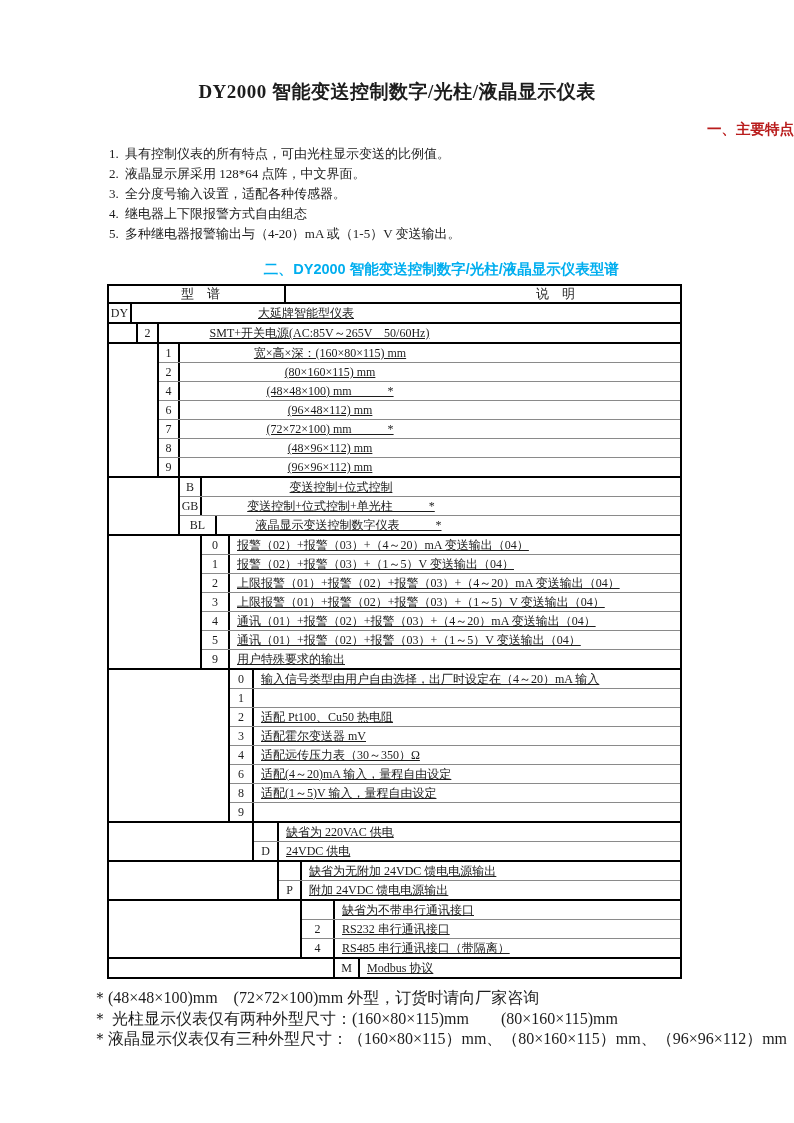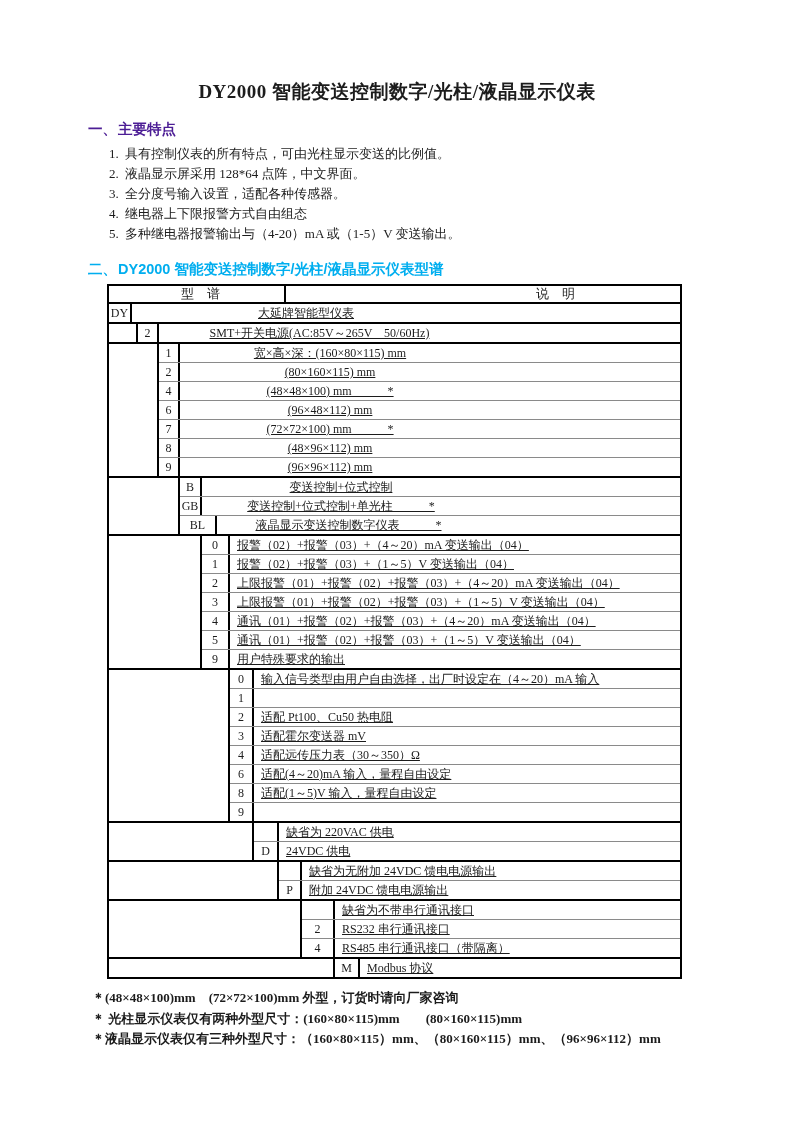--- a/index.html
+++ b/index.html
@@ -72,30 +72,30 @@
     flex:1; min-width:0;
     font-size:12px;
     white-space:nowrap;
     overflow:hidden;
     box-sizing:border-box;
     text-decoration:underline;
   }
   .tdesc.c { text-align:center; padding-right:200px; }
   .tdesc.l { text-align:left; padding-left:7px; }
   .footnotes { margin:9px 0 0 92px; }
-  .fn-line { font-size:13px; line-height:20.5px; white-space:nowrap;font-weight:bold; }
+  .fn-line { font-size:16px; line-height:20.5px; white-space:nowrap; }
 </style>
 </head>
 <body>
 
 <div class="page">
 
   <div class="doc-title">DY2000 智能变送控制数字/光柱/液晶显示仪表</div>
 
-  <div class="sec-h" style="color: #4c1d95;">
+  <div class="sec-h" style="color: #b91c1c; text-align: right;">
     <span class="sec-no">一、</span><span>主要特点</span>
   </div>
 
   <div class="features">
     <div class="feat-row">
       <span class="num">1.</span><span>具有控制仪表的所有特点，可由光柱显示变送的比例值。</span>
     </div>
     <div class="feat-row">
       <span class="num">2.</span><span>液晶显示屏采用 128*64 点阵，中文界面。</span>
     </div>
@@ -103,21 +103,21 @@
       <span class="num">3.</span><span>全分度号输入设置，适配各种传感器。</span>
     </div>
     <div class="feat-row">
       <span class="num">4.</span><span>继电器上下限报警方式自由组态</span>
     </div>
     <div class="feat-row">
       <span class="num">5.</span><span>多种继电器报警输出与（4-20）mA 或（1-5）V 变送输出。</span>
     </div>
   </div>
 
-  <div class="sec-h" style="color: rgb(0, 174, 239);">
+  <div class="sec-h" style="color: rgb(0, 174, 239); text-align: center;">
     <span class="sec-no">二、</span><span>DY2000 智能变送控制数字/光柱/液晶显示仪表型谱</span>
   </div>
 
   <div class="spec-table">
     <div class="thead">
       <div class="thead-left">型　谱</div>
       <div class="thead-right">说　明</div>
     </div>
     <div id="table-groups">
         <div class="tg">

